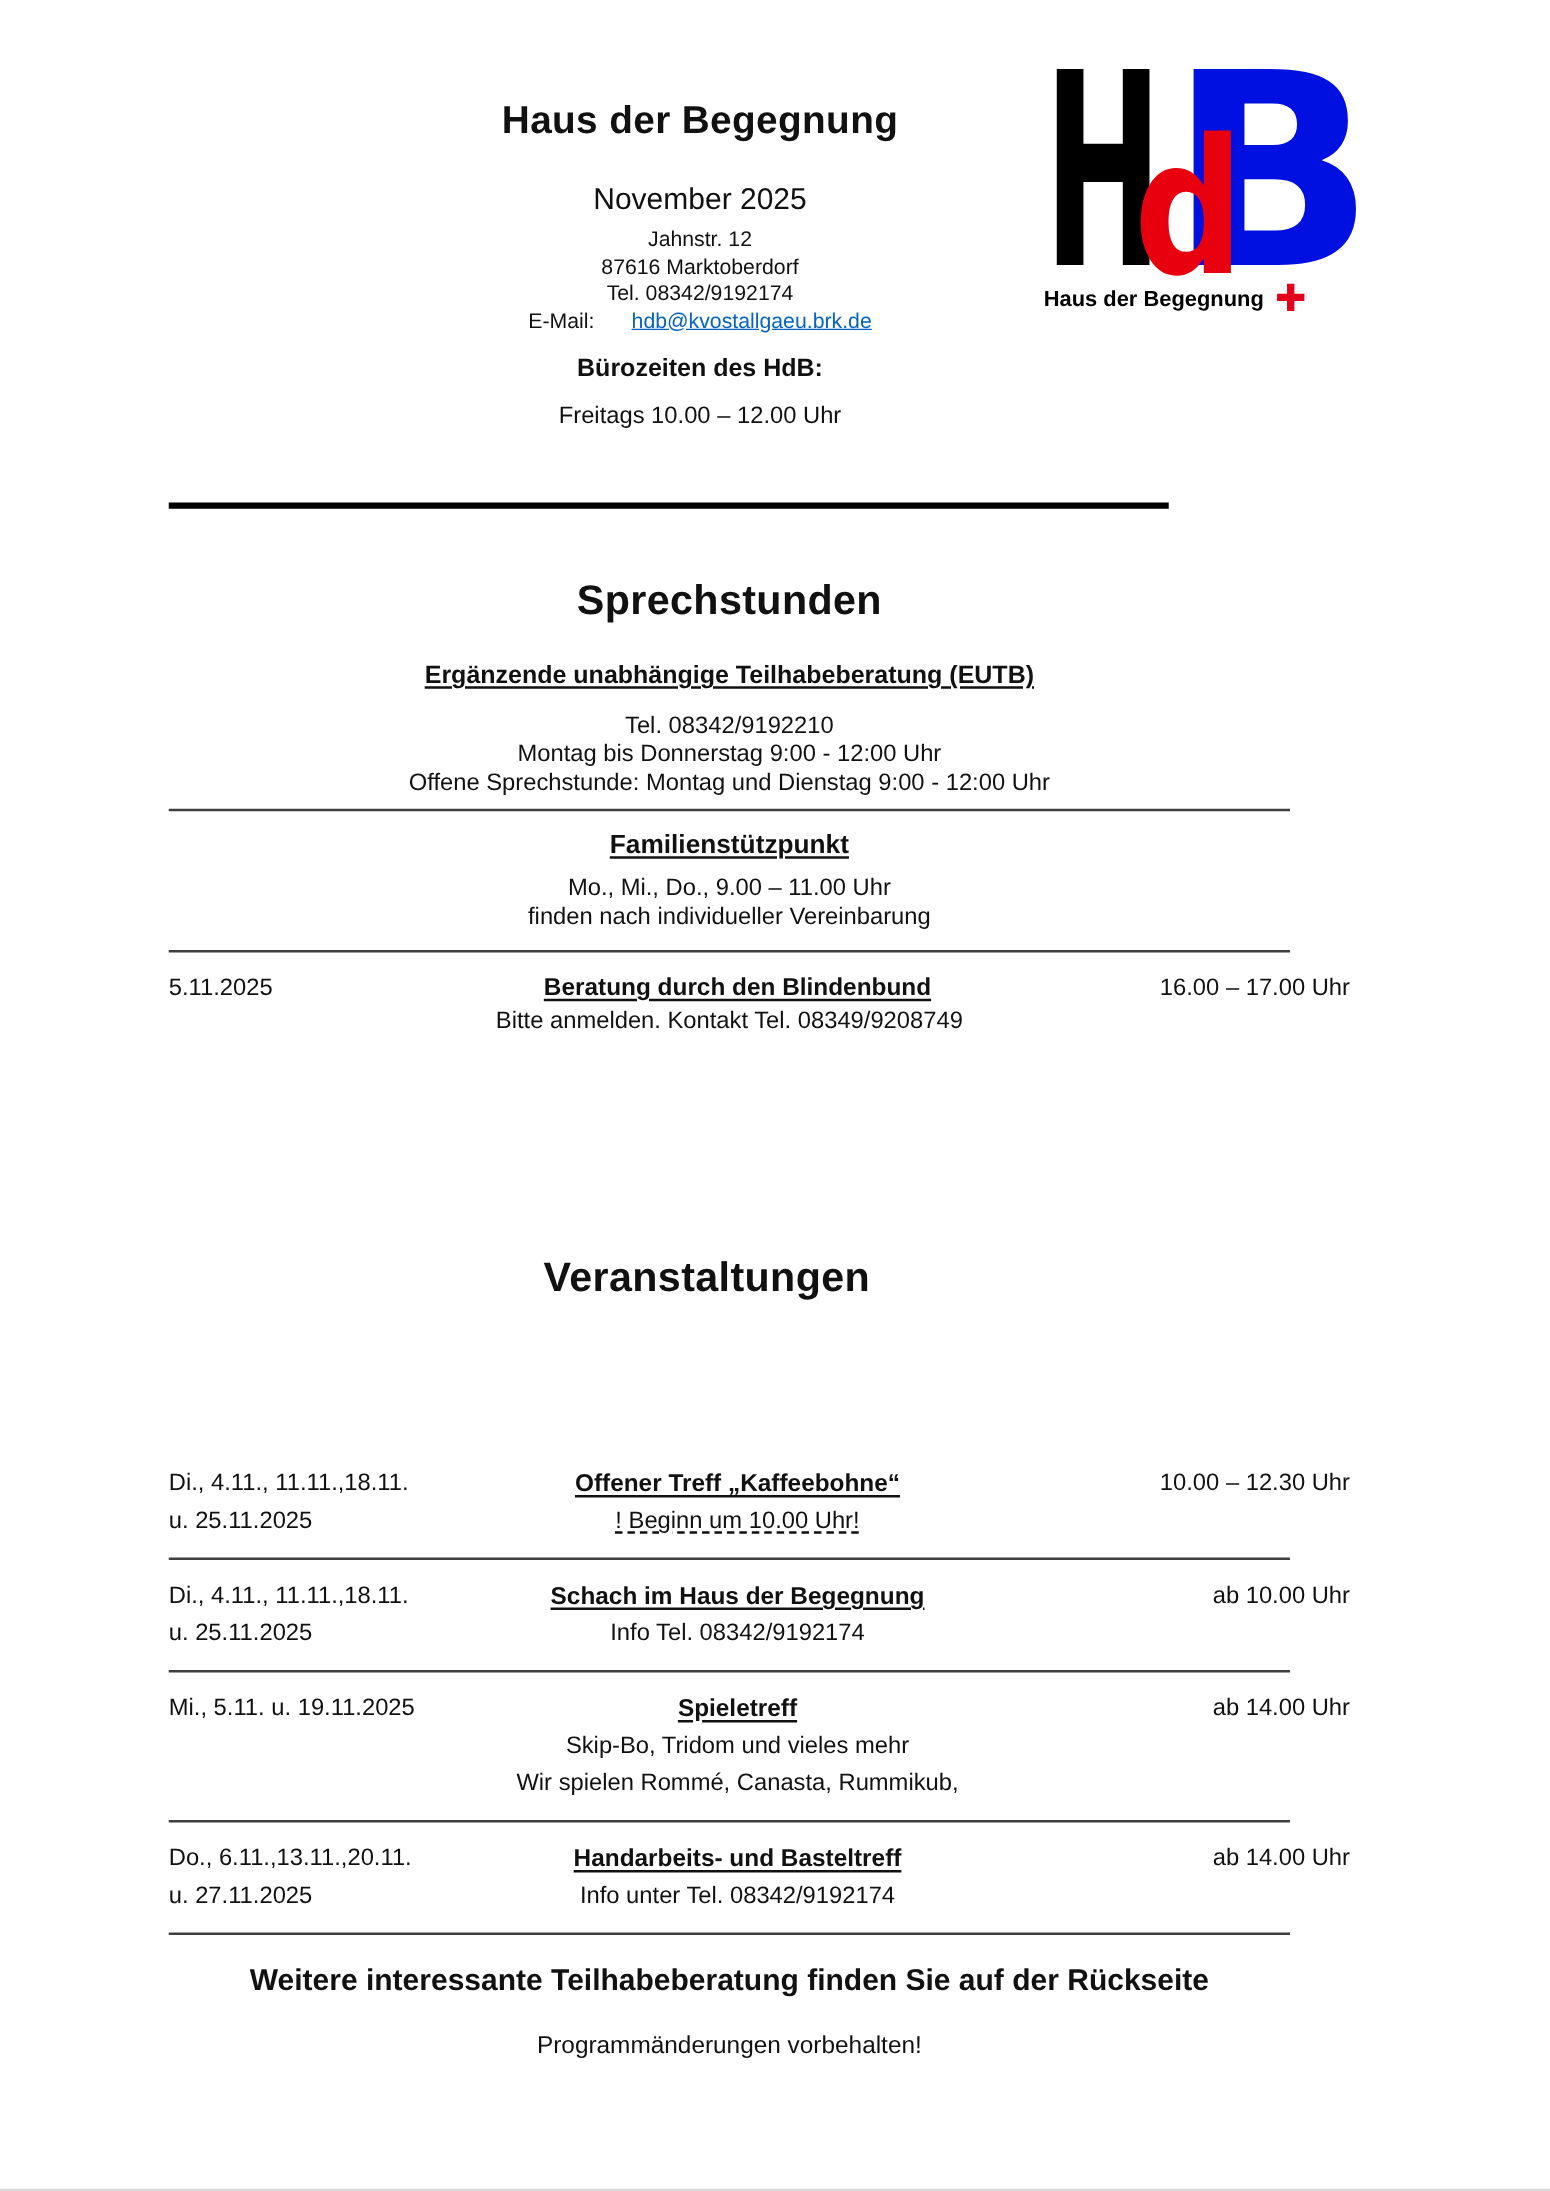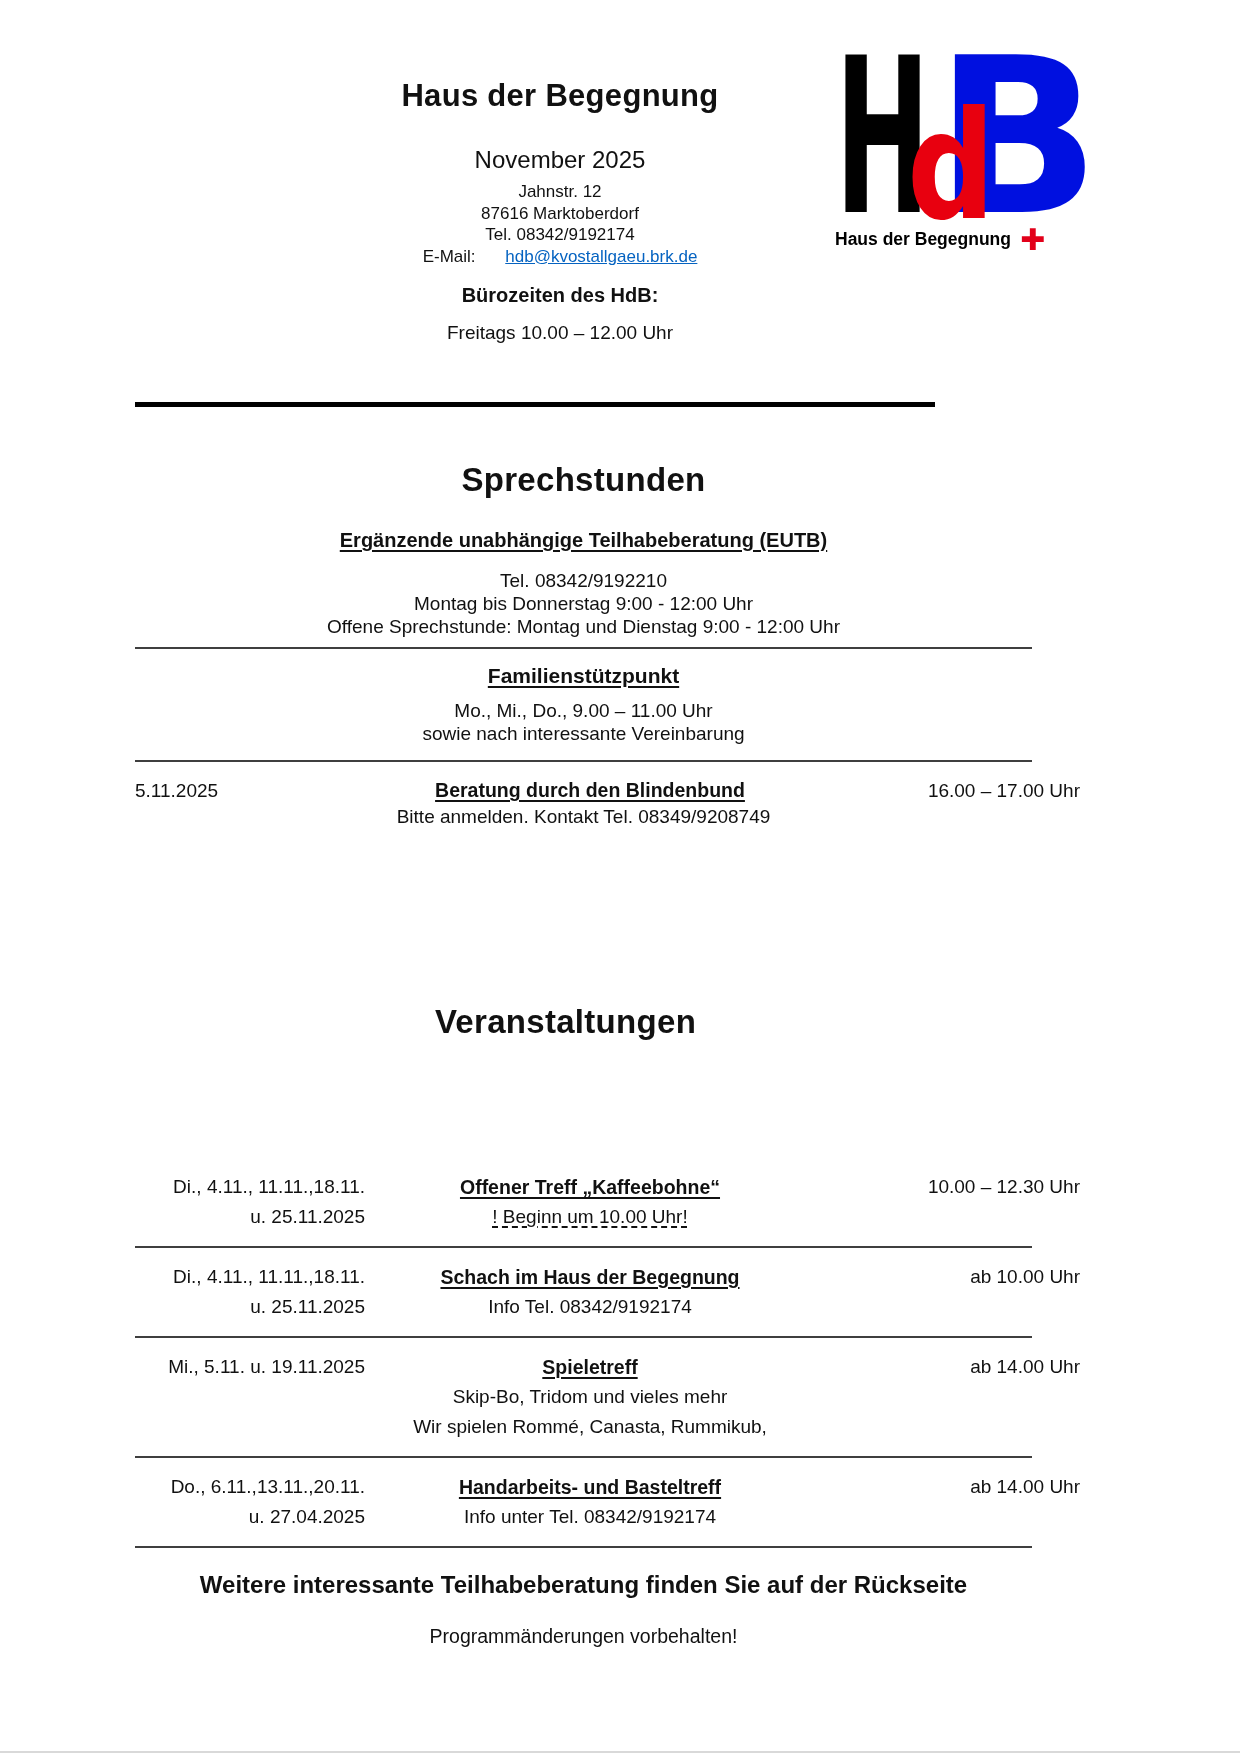--- a/index.html
+++ b/index.html
@@ -43,21 +43,21 @@
   .cell-date{font-size:19px;text-align:left;line-height:23px;}
   .cell-title{font-size:19.5px;font-weight:bold;text-align:center;line-height:23px;
     text-decoration:underline;text-decoration-thickness:2px;text-underline-offset:3px;}
   .cell-time{font-size:19px;text-align:right;line-height:23px;}
   .blind-note{margin-top:3px;font-size:19px;line-height:23px;}
   
   .veranst-heading{position:absolute;top:1003px;left:117px;width:897px;
     text-align:center;font-size:33px;font-weight:bold;letter-spacing:.3px;}
   .events{position:absolute;top:1172px;left:135px;width:945px;}
   .event{display:grid;grid-template-columns:230px 1fr 265px;align-items:start;}
-  .e-date{font-size:19px;line-height:30px;text-align:right;}
+  .e-date{font-size:19px;line-height:30px;text-align:left;}
   .e-main{text-align:center;}
   .e-title{font-size:19.5px;font-weight:bold;line-height:30px;
     text-decoration:underline;text-decoration-thickness:2px;text-underline-offset:3px;}
   .e-note{font-size:19px;line-height:30px;}
   .e-note-dashed{text-decoration:underline;text-decoration-style:dashed;text-underline-offset:4px;}
   .e-time{font-size:19px;line-height:30px;text-align:right;}
   .events .hr{margin:14px 0 14px 0;}
   
   .footer{position:absolute;top:1568px;left:135px;width:897px;text-align:center;}
   .footer-bold{font-size:24px;font-weight:bold;line-height:33px;max-width:800px;margin:0 auto;}
@@ -99,21 +99,21 @@
   <div class="h2">Sprechstunden</div>
 
   <div class="eutb-title">Ergänzende unabhängige Teilhabeberatung (EUTB)</div>
   <div class="eutb-phone">Tel. 08342/9192210</div>
   <div class="bodyline">Montag bis Donnerstag 9:00 - 12:00 Uhr</div>
   <div class="bodyline">Offene Sprechstunde: Montag und Dienstag 9:00 - 12:00 Uhr</div>
   <hr class="hr hr-a">
 
   <div class="fam-title">Familienstützpunkt</div>
   <div class="bodyline fam-l1">Mo., Mi., Do., 9.00 – 11.00 Uhr</div>
-  <div class="bodyline">sowie nach interessante Vereinbarung</div>
+  <div class="bodyline">finden nach individueller Vereinbarung</div>
   <hr class="hr hr-b">
 
   <div class="blind-row">
     <div class="cell-date">5.11.2025</div>
     <div class="cell-title">Beratung durch den Blindenbund</div>
     <div class="cell-time">16.00 – 17.00 Uhr</div>
   </div>
   <div class="blind-note">Bitte anmelden. Kontakt Tel. 08349/9208749</div>
 </div>
 
@@ -156,21 +156,21 @@
       <div class="e-note">Skip-Bo, Tridom und vieles mehr</div>
       <div class="e-note">Wir spielen Rommé, Canasta, Rummikub,</div>
     </div>
     <div class="e-time">ab 14.00 Uhr</div>
   </div>
   <hr class="hr">
 
   <div class="event">
     <div class="e-date">
       <div>Do., 6.11.,13.11.,20.11.</div>
-      <div>u. 27.04.2025</div>
+      <div>u. 27.11.2025</div>
     </div>
     <div class="e-main">
       <div class="e-title">Handarbeits- und Basteltreff</div>
       <div class="e-note">Info unter Tel. 08342/9192174</div>
     </div>
     <div class="e-time">ab 14.00 Uhr</div>
   </div>
   <hr class="hr">
 
 </div>

